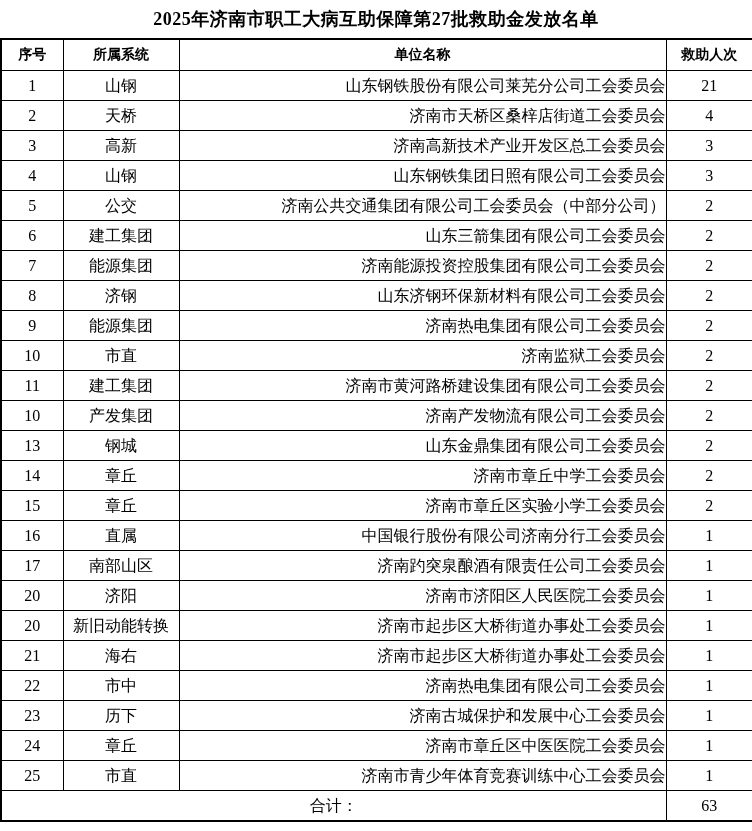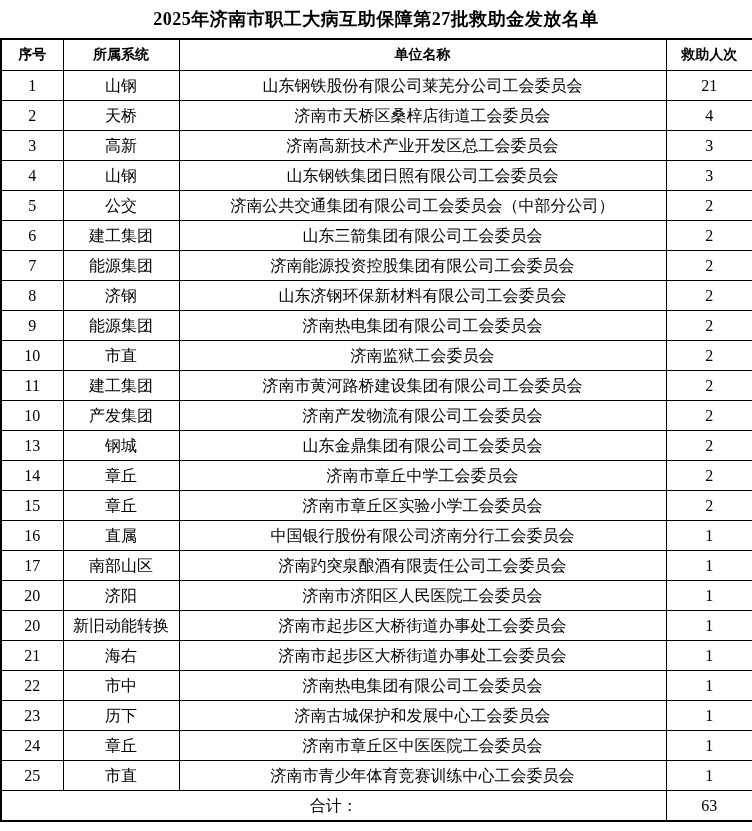--- a/index.html
+++ b/index.html
@@ -42,21 +42,21 @@
     vertical-align: middle;
     overflow: hidden;
     white-space: nowrap;
   }
   table.grid thead th {
     height: 30px;
     font-size: 14px;
     font-weight: bold;
   }
   td.c0, td.c1, td.c3 { text-align: center; }
-  td.c2 { text-align: center; padding-left: 4px; }
+  td.c2 { text-align: right; padding-left: 4px; }
   tfoot td { text-align: center; }
 </style>
 </head>
 <body>
 
 <div class="title-bar">
   <h1>2025年济南市职工大病互助保障第27批救助金发放名单</h1>
 </div>
 
 <table class="grid">

